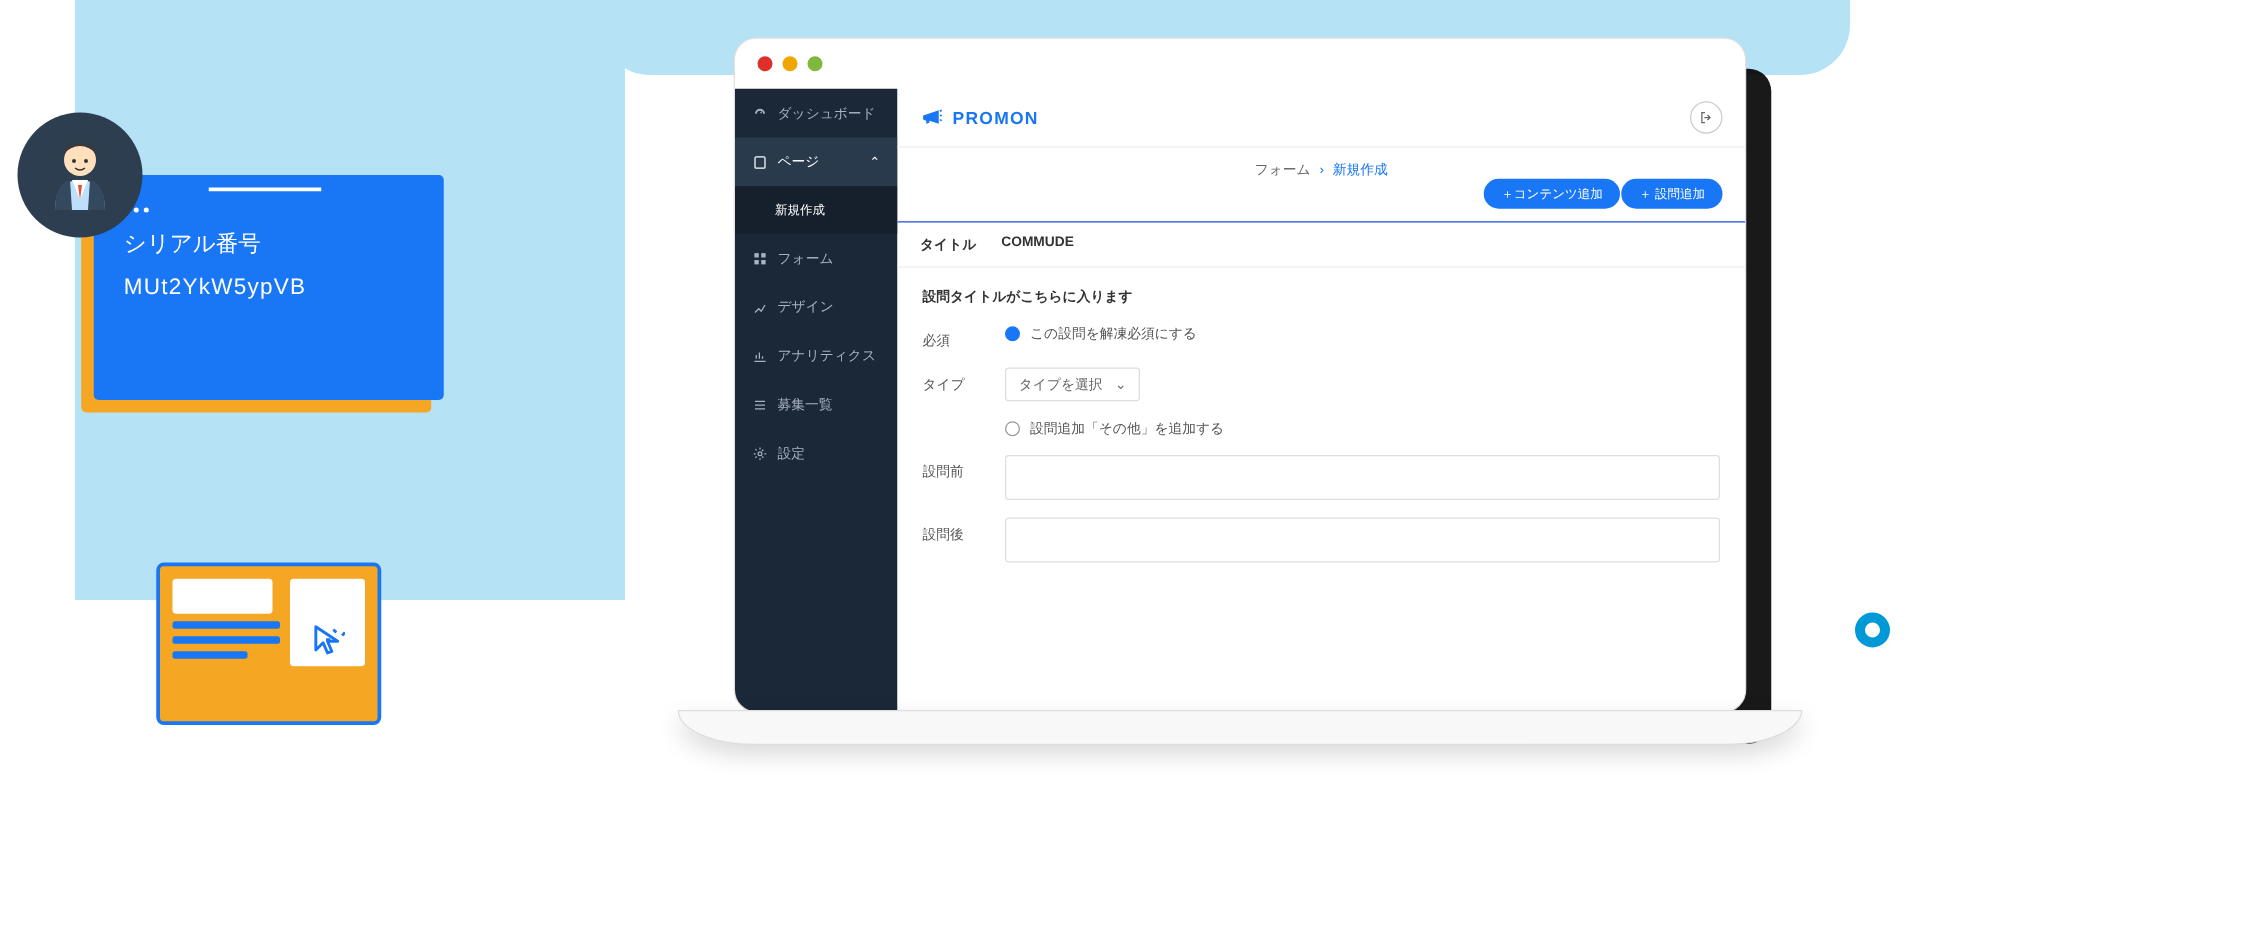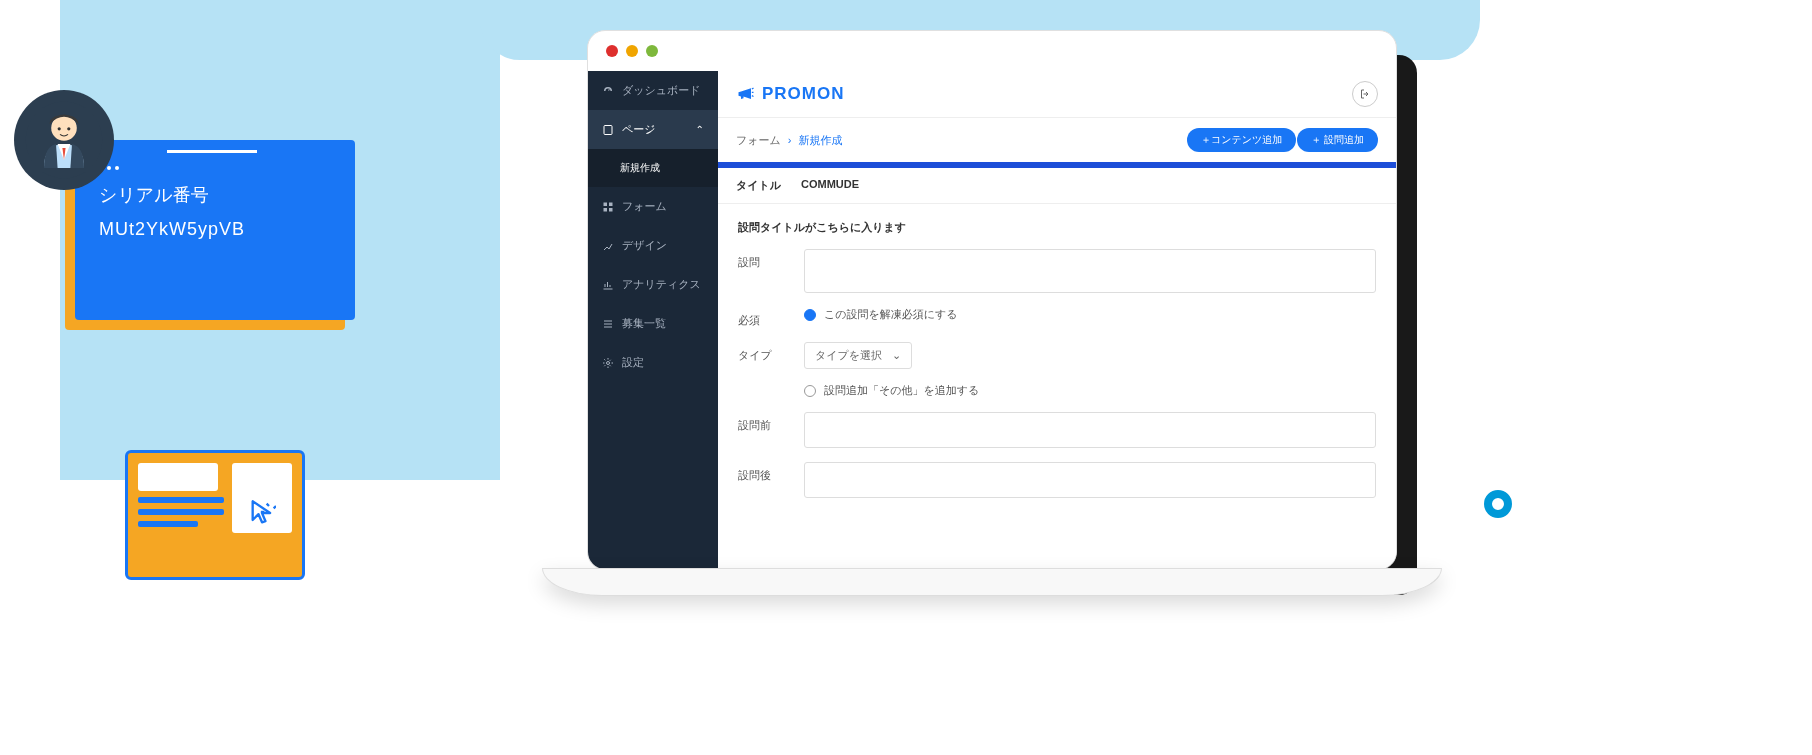--- a/index.html
+++ b/index.html
@@ -46,26 +46,26 @@
 .app { display: flex; height: calc(100% - 40px); }
 .sidebar { width: 130px; background: #1b2838; color: #a8b2c0; font-size: 11px; }
 .sidebar-item { padding: 12px 14px; display: flex; align-items: center; gap: 8px; cursor: pointer; }
 .sidebar-item.active { background: #2a3a4d; color: #fff; }
 .sidebar-item.sub { padding-left: 32px; background: #16202c; color: #fff; font-size: 10px; }
 .sidebar-item .chev { margin-left: auto; font-size: 10px; }
 .sidebar svg { width: 12px; height: 12px; fill: currentColor; flex-shrink: 0; }
 
 .main { flex: 1; background: #fff; display: flex; flex-direction: column; }
 .main-header { display: flex; align-items: center; padding: 10px 18px; border-bottom: 1px solid #eee; }
-.brand { display: flex; align-items: center; gap: 6px; color: #1976f5; font-weight: 700; font-size: 17px; letter-spacing: 1px; }
+.brand { display: flex; align-items: center; gap: 6px; color: #1976f5; font-weight: 700; font-size: 14px; letter-spacing: 1px; }
 .brand svg { width: 20px; height: 20px; fill: #1976f5; }
 .logout-btn { margin-left: auto; width: 26px; height: 26px; border: 1px solid #ccc; border-radius: 50%; display: flex; align-items: center; justify-content: center; cursor: pointer; }
 .logout-btn svg { width: 12px; height: 12px; fill: none; stroke: #666; stroke-width: 2; }
 
-.sub-header { display: flex; align-items: center; padding: 10px 18px; border-bottom: 6px solid #1d4ed8; font-size: 11px; }
+.sub-header { display: flex; align-items: center; padding: 10px 18px; border-bottom: 1px solid #1d4ed8; font-size: 11px; flex-direction: column; }
 .breadcrumb { color: #666; }
 .breadcrumb .active-crumb { color: #1976f5; }
 .breadcrumb .sep { color: #1976f5; margin: 0 4px; }
 .header-actions { margin-left: auto; display: flex; gap: 1px; }
 .pill-btn { background: #1976f5; color: #fff; border: none; border-radius: 14px; padding: 5px 14px; font-size: 10px; cursor: pointer; }
 
 .tabs { display: flex; gap: 20px; padding: 10px 18px; font-size: 11px; font-weight: 600; border-bottom: 1px solid #eee; }
 .tab { cursor: pointer; color: #333; }
 
 .form-area { padding: 16px 20px; font-size: 11px; color: #333; }
@@ -222,26 +222,20 @@
             <button class="pill-btn">＋ 設問追加</button>
           </div>
         </div>
         <div class="tabs">
           <div class="tab">タイトル</div>
           <div class="tab">COMMUDE</div>
         </div>
         <div class="form-area">
           <div class="form-title">設問タイトルがこちらに入ります</div>
 
-          <div class="form-row">
-            <div class="form-label">設問</div>
-            <div class="form-control">
-                <div class="text-input"></div>
-              </div>
-          </div>
 
           <div class="form-row">
             <div class="form-label">必須</div>
             <div class="form-control radio-row">
               <span class="radio-dot checked"></span>
               <span>この設問を解凍必須にする</span>
             </div>
           </div>
 
           <div class="form-row">

